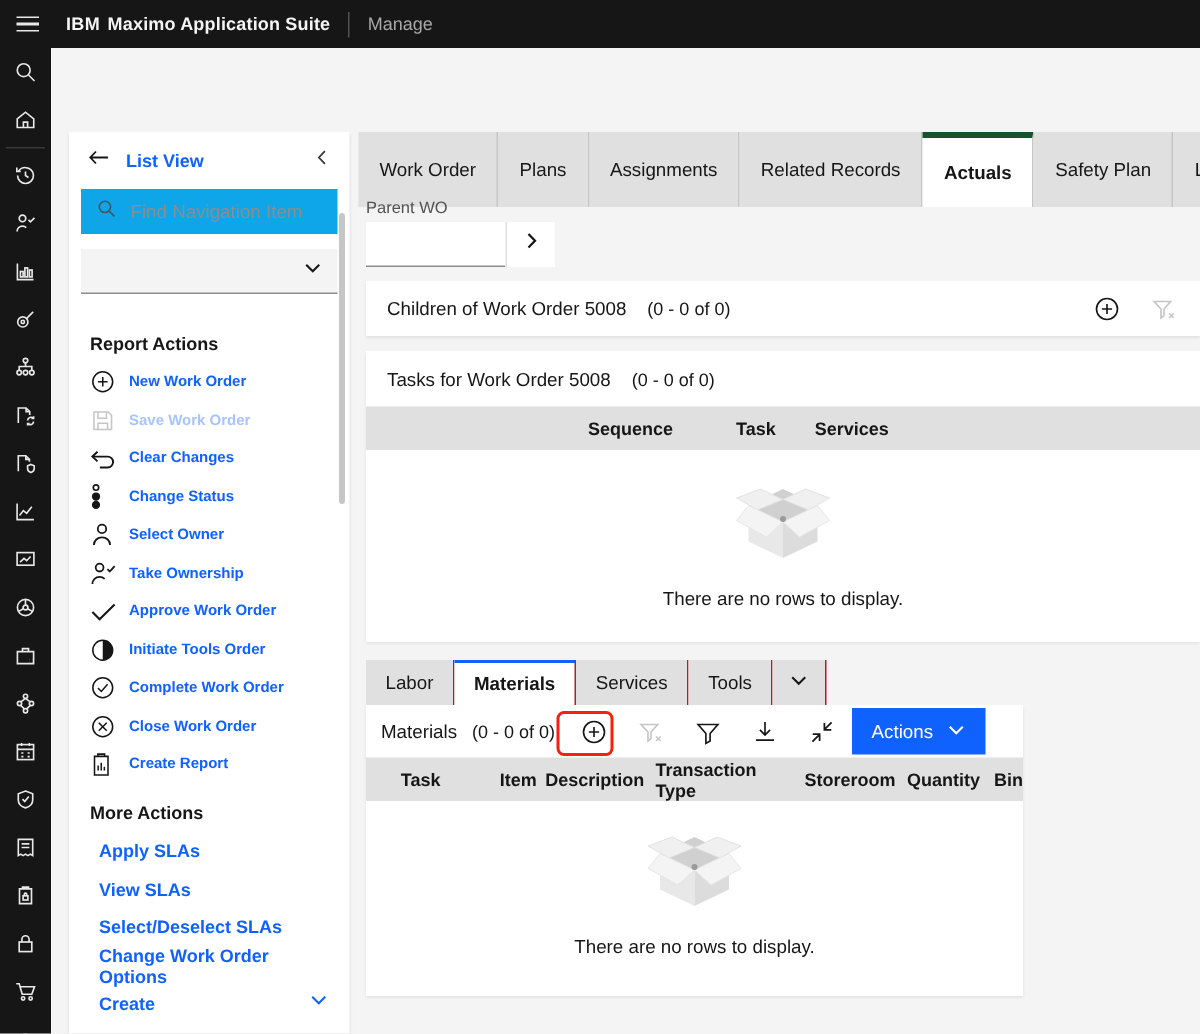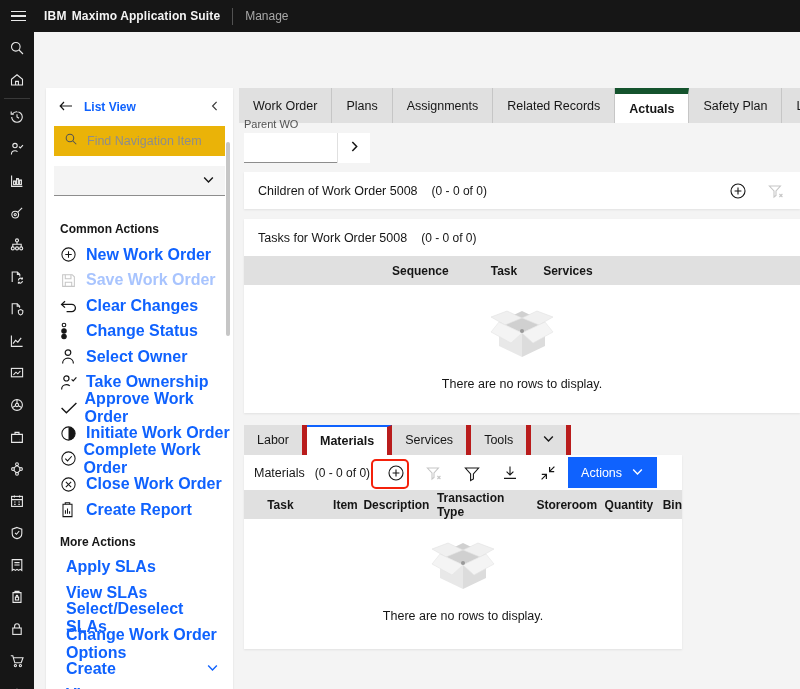--- a/index.html
+++ b/index.html
@@ -53,21 +53,21 @@
     background: #fff; overflow: hidden;
     box-shadow: 0 1px 2px rgba(0,0,0,.10);
   }
   .nav-head {
     height: 38px; display: flex; align-items: center; padding: 0 12px;
   }
   .nav-back { display: flex; align-items: center; cursor: pointer; }
   .nav-back-label { color: #0f62fe; font-size: 12px; font-weight: bold; margin-left: 10px; }
   .nav-collapse { margin-left: auto; cursor: pointer; color: #393939; }
   .nav-search {
-    margin: 0 8px; height: 30px; background: #eab308; display: flex;
+    margin: 0 8px; height: 30px; background: #0ea5e9; display: flex;
     align-items: center; padding: 0 10px; cursor: text;
   }
   .nav-search input {
     border: 0; background: transparent; outline: none; margin-left: 9px;
     font-size: 12.5px; color: #161616; font-family: inherit; width: 130px;
   }
   .nav-search input::placeholder { color: #8d8d8d; }
   .nav-select {
     margin: 10px 8px 0; height: 30px; background: #f4f4f4;
     border-bottom: 1px solid #8d8d8d; display: flex; align-items: center;
@@ -80,46 +80,46 @@
   }
   .nav-group-title {
     font-size: 12px; font-weight: bold; color: #161616;
     padding: 12px 12px 6px 14px;
   }
   .nav-action {
     display: flex; align-items: center; height: 25.5px;
     padding-left: 14px; cursor: pointer;
   }
   .nav-action .ico { width: 26px; display: flex; align-items: center; color: #161616; }
-  .nav-action .lbl { color: #0f62fe; font-size: 16px; font-weight: bold; }
+  .nav-action .lbl { color: #0f62fe; font-size: 10px; font-weight: bold; }
   .nav-action.disabled .ico { color: #c6c6c6; }
   .nav-action.disabled .lbl { color: #a8c4fe; }
   .nav-link {
     display: flex; align-items: center; height: 25.5px;
     padding-left: 20px; padding-right: 14px; cursor: pointer;
   }
-  .nav-link .lbl { color: #0f62fe; font-size: 16px; font-weight: bold; }
+  .nav-link .lbl { color: #0f62fe; font-size: 12px; font-weight: bold; }
   .nav-link .chev { margin-left: auto; color: #0f62fe; }
   .nav-sb {
     position: absolute; left: 180px; top: 54px; width: 4px; height: 194px;
     background: #c6c6c6; border-radius: 2px; cursor: pointer;
   }
 
   
   .main {
     position: absolute; top: 56px; left: 205px; width: 561px; height: 657px;
   }
-  .tabs-row { display: flex; height: 35px; align-items: stretch; }
+  .tabs-row { display: flex; height: 50px; align-items: stretch; }
   .tab {
     background: #e0e0e0; color: #161616; font-size: 12.5px;
     display: flex; align-items: center; padding: 0 14px;
     border-right: 1px solid #c6c6c6; cursor: pointer; white-space: nowrap;
   }
   .tab.active {
-    background: #fff; font-weight: bold; border-top: 6px solid #14532d;
+    background: #fff; font-weight: bold; border-top: 4px solid #14532d;
     border-right: 1px solid #c6c6c6;
   }
 
   .parentwo {
     position: relative; background: #f4f4f4; height: 49px;
   }
   .parentwo-label {
     position: absolute; top: -5px; left: 5px; font-size: 11px; color: #525252;
   }
   .parentwo-ctrl {
@@ -154,21 +154,21 @@
   .empty {
     background: #fff; display: flex; flex-direction: column;
     align-items: center; justify-content: center; padding: 18px 0 22px;
   }
   .empty-text { font-size: 12.5px; color: #161616; margin-top: 12px; }
 
   .subtabs { display: flex; height: 30px; align-items: stretch; }
   .subtab {
     background: #e0e0e0; font-size: 12.5px; color: #161616;
     display: flex; align-items: center; padding: 0 13px;
-    border-right: 5px solid #b91c1c; cursor: pointer;
+    border-right: 1px solid #b91c1c; cursor: pointer;
   }
   .subtab.active {
     background: #fff; font-weight: bold; border-top: 2px solid #0f62fe;
   }
   .subtab.chev { padding: 0 11px; }
 
   .actions-btn {
     background: #0f62fe; color: #fff; font-size: 12.5px;
     display: flex; align-items: center; gap: 9px;
     height: 31px; padding: 0 13px; cursor: pointer; margin-left: 10px;
@@ -380,21 +380,21 @@
     <div class="nav-select">
       <span></span>
       <span class="chev">
         <svg width="13" height="13" viewBox="0 0 12 12" fill="none" stroke="#161616" stroke-width="1.3">
             <path d="M2 4.2L6 8.2l4-4"></path>
           </svg>
       </span>
     </div>
 
     <div class="nav-scroll">
-      <div class="nav-group-title">Common Actions</div>
+      <div class="nav-group-title">Report Actions</div>
 
       <div class="nav-action">
         <span class="ico">
             <svg width="17" height="17" viewBox="0 0 18 18" fill="none" stroke="currentColor" stroke-width="1.1">
               <circle cx="9" cy="9" r="7"></circle>
               <path d="M9 5.6v6.8M5.6 9h6.8"></path>
             </svg>
           </span>
         <span class="lbl">New Work Order</span>
       </div>
@@ -453,21 +453,21 @@
           </span>
         <span class="lbl">Approve Work Order</span>
       </div>
       <div class="nav-action">
         <span class="ico">
             <svg width="17" height="17" viewBox="0 0 18 18" fill="none" stroke="currentColor" stroke-width="1.1">
               <circle cx="9" cy="9" r="7"></circle>
               <path d="M9 2a7 7 0 010 14z" fill="currentColor" stroke="none"></path>
             </svg>
           </span>
-        <span class="lbl">Initiate Work Order</span>
+        <span class="lbl">Initiate Tools Order</span>
       </div>
       <div class="nav-action">
         <span class="ico">
             <svg width="17" height="17" viewBox="0 0 18 18" fill="none" stroke="currentColor" stroke-width="1.1">
               <circle cx="9" cy="9" r="7"></circle>
               <path d="M5.6 9.2l2.4 2.4 4.4-5"></path>
             </svg>
           </span>
         <span class="lbl">Complete Work Order</span>
       </div>

